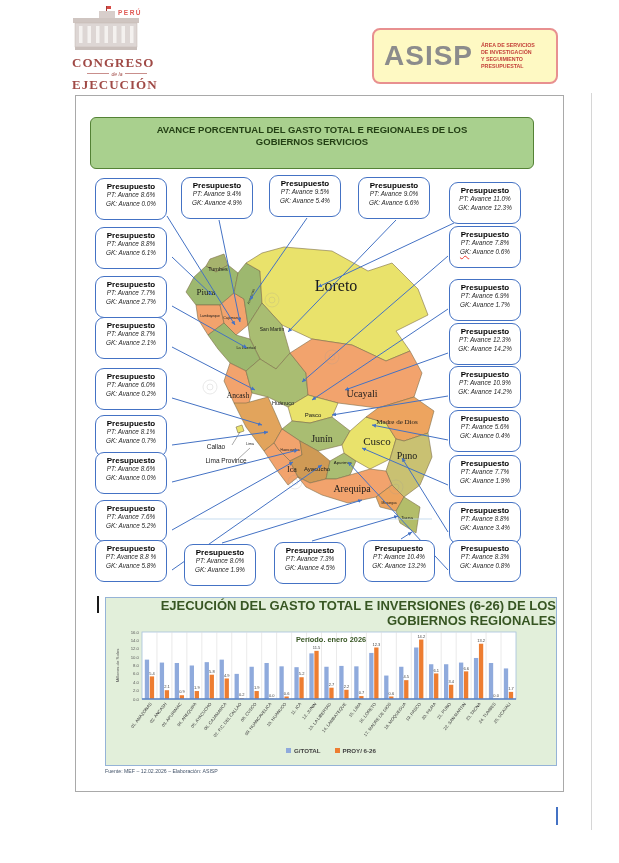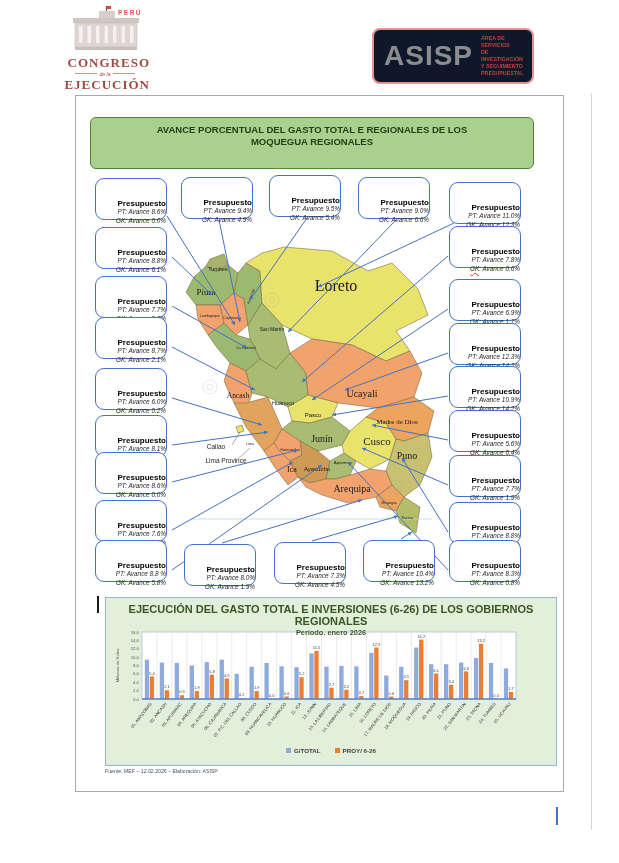--- a/index.html
+++ b/index.html
@@ -1,50 +1,50 @@
 <!DOCTYPE html>
 <html><head>
 <meta charset="utf-8">
 <style>
   html,body{margin:0;padding:0;background:#fff;}
   #page{position:relative;width:619px;height:863px;background:#fff;overflow:hidden;
         font-family:"Liberation Sans",sans-serif;}
   
-  .congreso{position:absolute;left:60px;top:6px;width:90px;text-align:right;color:#a04a46;}
+  .congreso{position:absolute;left:72px;top:6px;width:90px;text-align:left;color:#a04a46;}
   .congreso .word{font-family:"Liberation Serif",serif;font-weight:600;font-size:13px;letter-spacing:1px;line-height:1.05;}
   .dela{display:flex;align-items:center;justify-content:center;gap:3px;font-size:5px;font-style:italic;margin:1px 0;}
   .dela .dash{display:inline-block;width:22px;height:1px;background:#c98f8c;}
-  .asisp{position:absolute;left:372px;top:28px;width:162px;height:56px;border:2px solid #e89090;
-         border-radius:8px;display:flex;align-items:center;padding:0 10px;box-sizing:border-box;background:#0f172a;}
+  .asisp{position:absolute;left:372px;top:28px;width:186px;height:56px;border:2px solid #e89090;
+         border-radius:8px;display:flex;align-items:center;padding:0 10px;box-sizing:border-box;background:#fef9c3;}
   .asisp-acronym{font-size:28px;color:#8c8c8c;font-weight:600;letter-spacing:1px;}
   .asisp-sub{margin-left:8px;font-size:5.3px;font-weight:bold;color:#c4423a;line-height:1.3;text-align:left;}
   
   .outer-frame{position:absolute;left:75px;top:95px;width:487px;height:695px;border:1px solid #a9a9a9;}
   .edge-line{position:absolute;left:591px;top:93px;width:1px;height:737px;background:#d6d6d6;}
   .cursor-bar{position:absolute;left:97px;top:596px;width:2px;height:17px;background:#1a1a1a;}
   .blue-tick{position:absolute;left:556px;top:807px;width:2px;height:18px;background:#4472c4;}
   
   .title-box{position:absolute;left:90px;top:117px;width:444px;height:52px;background:#a9d08e;
              border:1.5px solid #548235;border-radius:6px;text-align:center;color:#233f14;
              box-sizing:border-box;padding-top:6px;z-index:4;}
   .title-box .t1{font-size:9.5px;font-weight:bold;line-height:1.25;}
   .title-box .t2{font-size:8px;margin-top:2px;}
   
   #map-svg{position:absolute;left:180px;top:245px;z-index:1;}
   #line-svg{position:absolute;left:0;top:0;z-index:2;pointer-events:none;}
   #callout-layer .callout{position:absolute;width:72px;height:42px;background:#fff;border:1.4px solid #4472c4;
-       border-radius:9px;box-sizing:border-box;text-align:right;padding-top:20px;z-index:5;}
+       border-radius:9px;box-sizing:border-box;text-align:center;padding-top:3px;z-index:5;}
   .co-title{font-size:8px;font-weight:bold;color:#000;}
   .co-line{font-size:6.4px;font-style:italic;color:#262626;line-height:1.4;}
   .wavy{text-decoration:underline wavy #f03c2e;text-decoration-thickness:0.5px;text-underline-offset:1px;}
   
   .chart-panel{position:absolute;left:105px;top:597px;width:452px;height:169px;background:#e2efda;
                border:1px solid #95b3d7;box-sizing:border-box;z-index:4;}
-  .chart-title{position:relative;z-index:2;text-align:center;font-size:11px;font-weight:bold;color:#375623;margin-top:5px;}
-  .chart-sub{position:relative;z-index:2;text-align:center;font-size:7.4px;font-weight:bold;color:#375623;margin-top:1px;}
+  .chart-title{position:relative;z-index:2;text-align:right;font-size:13px;font-weight:bold;color:#375623;}
+  .chart-sub{position:relative;z-index:2;text-align:center;font-size:7.4px;font-weight:bold;color:#375623;margin-top:7px;}
   #chart-svg{position:absolute;left:0;top:0;z-index:1;}
   .legend{position:absolute;left:0;right:0;top:149px;display:flex;justify-content:center;gap:14px;align-items:center;z-index:2;}
   .legend-item{display:flex;align-items:center;gap:3px;font-size:6.2px;font-weight:bold;color:#404040;}
   .leg-sq{width:5px;height:5px;display:inline-block;}
   .source{position:absolute;left:105px;top:768px;font-size:5.2px;color:#44546a;z-index:4;}
 </style>
 </head>
 <body>
 
 <div id="page">
@@ -84,21 +84,21 @@
       <div>PRESUPUESTAL</div>
     </div>
   </div>
 
   <div class="outer-frame"></div>
   <div class="edge-line"></div>
 
   <div class="title-box">
     <div class="t1">
       <div>AVANCE PORCENTUAL DEL GASTO TOTAL E REGIONALES DE LOS</div>
-      <div>MOQUEGUA REGIONALES</div>
+      <div>GOBIERNOS SERVICIOS</div>
     </div>
   </div>
 
   <svg id="map-svg" width="265" height="305" viewBox="0 0 265 305">
     <g stroke="#7d6f49" stroke-width="0.6" stroke-linejoin="round">
       <polygon points="30,14 44,9 48,20 36,27 26,21" fill="#a7b36d"></polygon>
       <polygon points="26,21 36,27 48,20 58,28 54,48 40,60 16,60 6,47 14,32" fill="#9db86f"></polygon>
       <polygon points="16,60 40,60 44,78 28,90 18,74" fill="#f2a36d"></polygon>
       <polygon points="40,60 54,48 64,54 68,80 56,90 44,78" fill="#f2a36d"></polygon>
       <polygon points="54,48 58,28 66,18 80,26 82,58 68,80 64,54" fill="#9db86f"></polygon>

